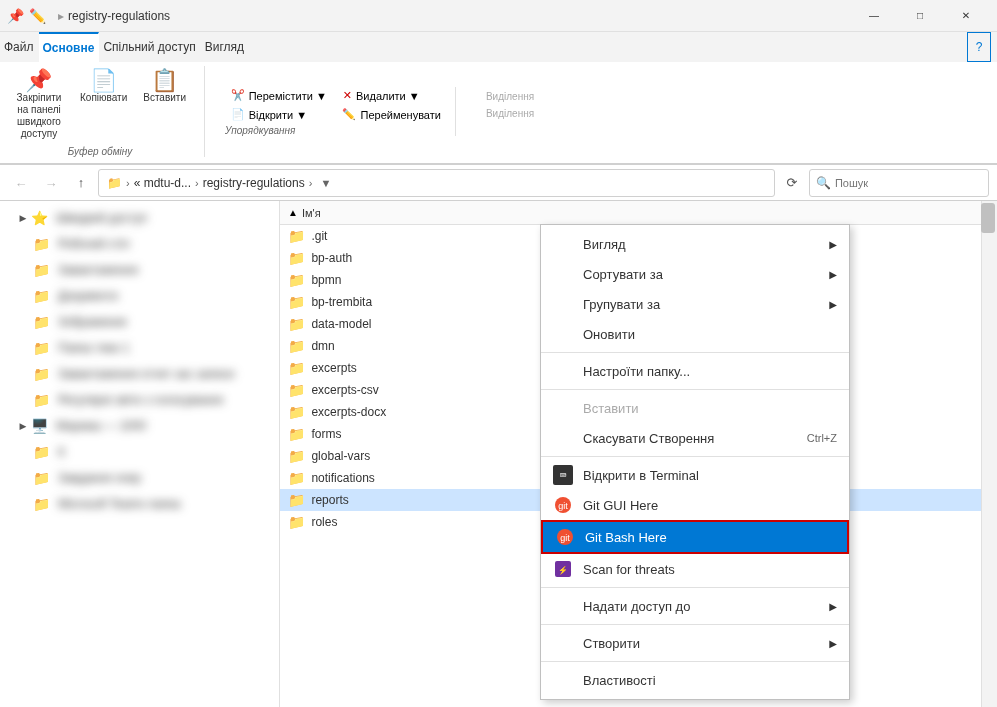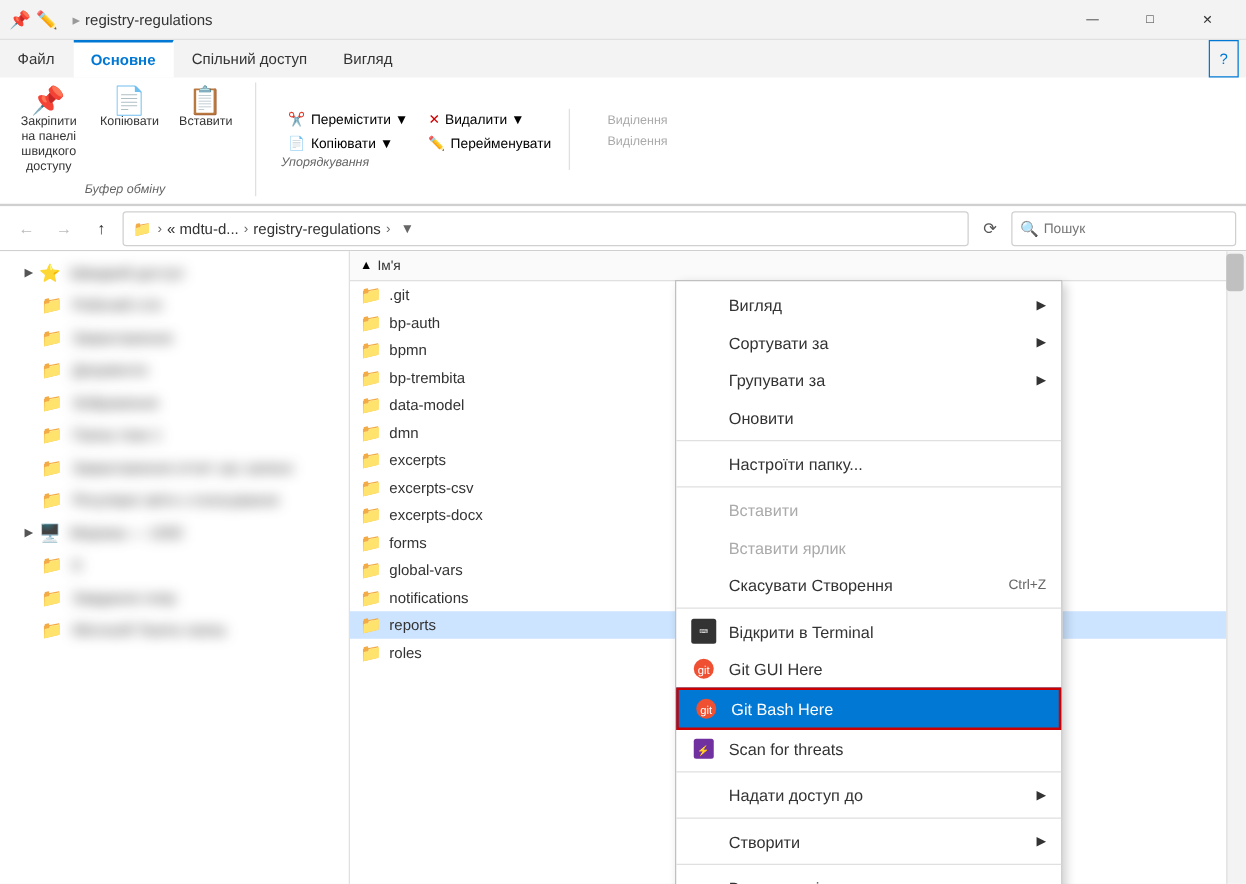--- a/index.html
+++ b/index.html
@@ -14,21 +14,21 @@
     .title-icon { width: 16px; height: 16px; display: flex; align-items: center; justify-content: center; font-size: 14px; }
     .title-separator { color: #999; margin: 0 4px; }
     .title-text { font-size: 12px; color: #333; flex: 1; }
     .window-controls { display: flex; gap: 0; margin-left: auto; }
     .win-btn { width: 46px; height: 32px; display: flex; align-items: center; justify-content: center; cursor: pointer; font-size: 10px; color: #333; }
 
     
     .ribbon { background: #f3f3f3; border-bottom: 1px solid #d0d0d0; }
     .ribbon-tabs { display: flex; height: 30px; }
     .ribbon-tab {
-      padding: 0 14px; display: flex; align-items: center; font-size: 12px;
+      padding: 0 4px; display: flex; align-items: center; font-size: 12px;
       cursor: pointer; color: #333; border-right: 1px solid transparent;
     }
     .ribbon-tab.active { background: white; border-top: 2px solid #0078d4; color: #0078d4; font-weight: 600; }
     .ribbon-help { margin-left: auto; width: 24px; height: 30px; display: flex; align-items: center; justify-content: center; cursor: pointer; color: #0078d4; font-size: 12px; border: 1px solid #0078d4; margin-top: 0; }
 
     .ribbon-content { background: white; padding: 4px 8px 6px; display: flex; gap: 16px; align-items: center; border-bottom: 1px solid #d0d0d0; min-height: 72px; }
     .ribbon-group { display: flex; flex-direction: column; align-items: center; border-right: 1px solid #e0e0e0; padding-right: 12px; margin-right: 4px; }
     .ribbon-group-items { display: flex; gap: 4px; align-items: flex-start; flex: 1; }
     .ribbon-group-label { font-size: 10px; color: #666; margin-top: 2px; font-style: italic; }
     .ribbon-btn { display: flex; flex-direction: column; align-items: center; padding: 4px 6px; cursor: pointer; border-radius: 3px; min-width: 40px; }
@@ -145,21 +145,21 @@
 
     <div style="display:flex; flex-direction:column; padding-right:8px; border-right:1px solid #e0e0e0;">
       <div style="display:flex; gap:4px; align-items:flex-start; flex:1;">
         <div style="display:flex; flex-direction:column; gap:2px;">
           <div class="ribbon-btn-small">
             <span>✂️</span>
             <span>Перемістити ▼</span>
           </div>
           <div class="ribbon-btn-small">
             <span>📄</span>
-            <span>Копіювати ▼</span>
+            <span>Відкрити ▼</span>
           </div>
         </div>
         <div style="display:flex; flex-direction:column; gap:2px;">
           <div class="ribbon-btn-small">
             <span style="color:#cc0000;">✕</span>
             <span>Видалити ▼</span>
           </div>
           <div class="ribbon-btn-small">
             <span>✏️</span>
             <span>Перейменувати</span>
@@ -425,24 +425,20 @@
     <div class="ctx-separator"></div>
     <div class="ctx-item">
       <span class="ctx-icon"></span>
       <span>Настроїти папку...</span>
     </div>
     <div class="ctx-separator"></div>
     <div class="ctx-item disabled">
       <span class="ctx-icon"></span>
       <span>Вставити</span>
     </div>
-    <div class="ctx-item disabled">
-      <span class="ctx-icon"></span>
-      <span>Вставити ярлик</span>
-    </div>
     <div class="ctx-item">
       <span class="ctx-icon"></span>
       <span>Скасувати Створення</span>
       <span class="ctx-shortcut">Ctrl+Z</span>
     </div>
     <div class="ctx-separator"></div>
     <div class="ctx-item">
       <span class="ctx-icon" style="background:#333; color:white; border-radius:2px; font-size:11px; font-family:monospace;">⌨</span>
       <span>Відкрити в Terminal</span>
     </div>

